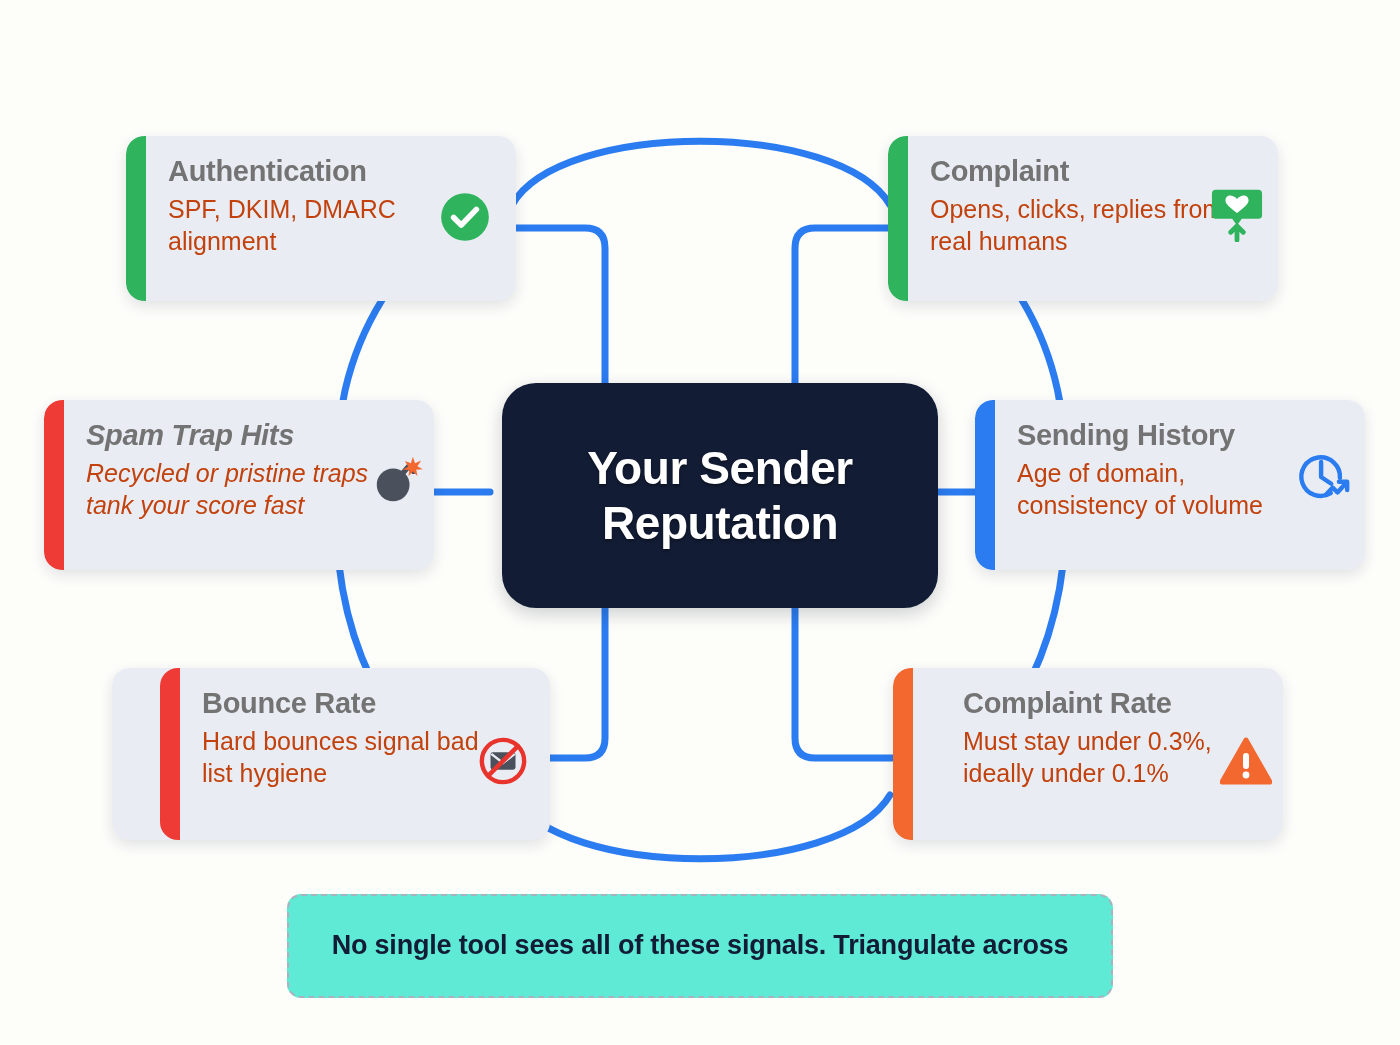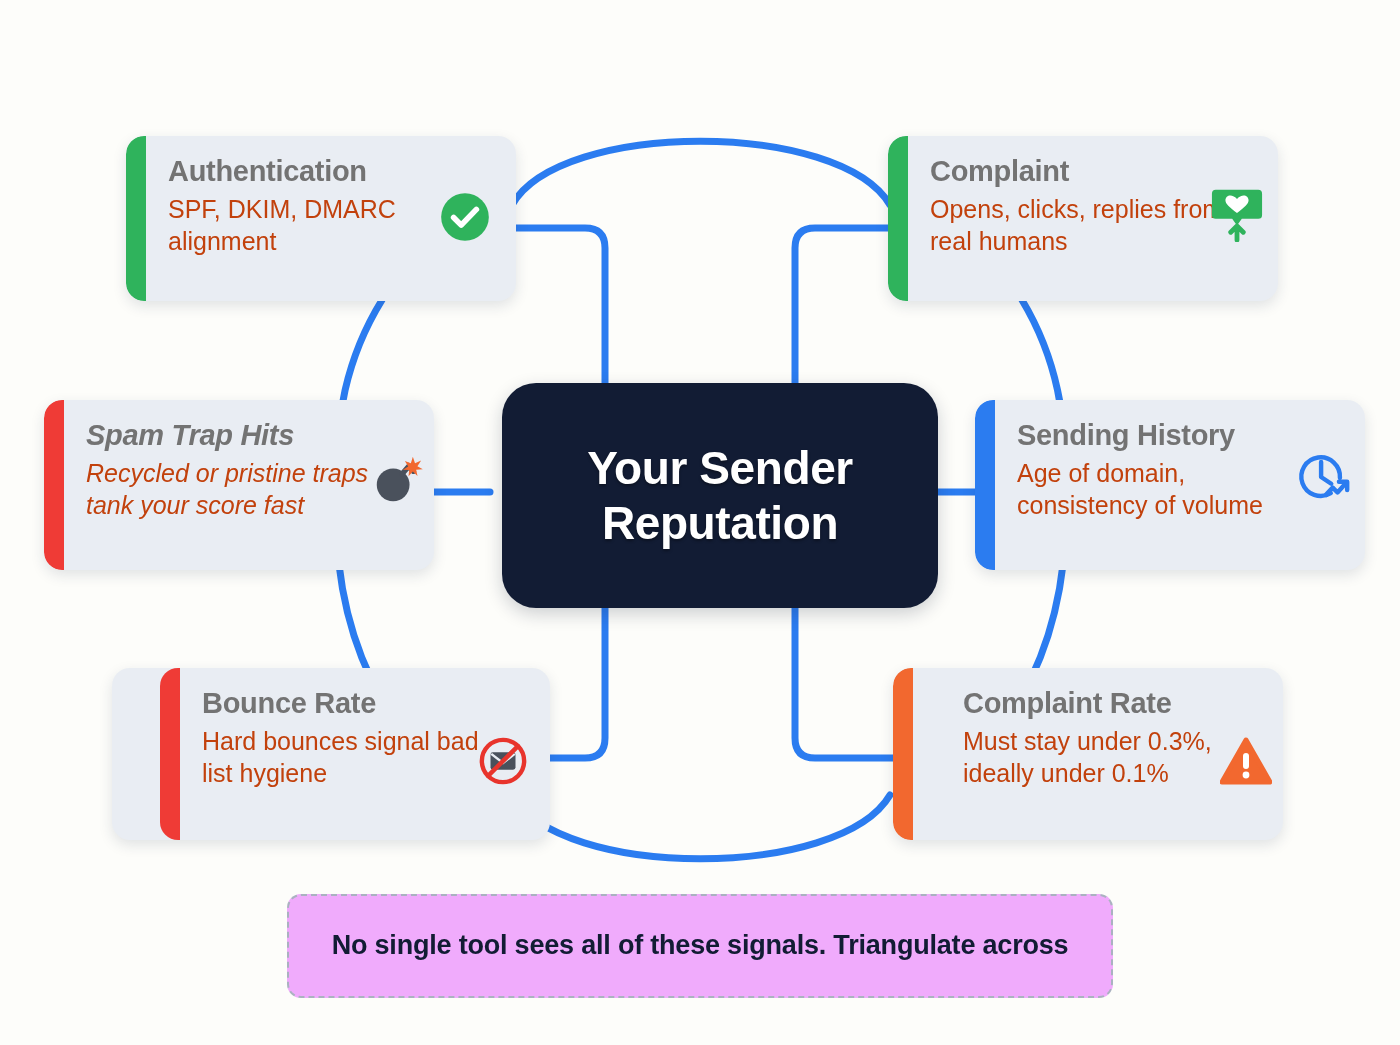--- a/index.html
+++ b/index.html
@@ -123,21 +123,21 @@
   #card-complaint-rate .card-desc { max-width: 330px; }
 
   
   .footnote {
     position: absolute;
     left: 287px;
     top: 894px;
     width: 826px;
     height: 104px;
     box-sizing: border-box;
-    background: #f0abfc;
+    background: #5eead4;
     border: 2px dashed #aab2c0;
     border-radius: 14px;
     z-index: 4;
     display: flex;
     flex-direction: column;
     align-items: center;
     justify-content: center;
   }
   .footnote-line {
     color: #121c34;

